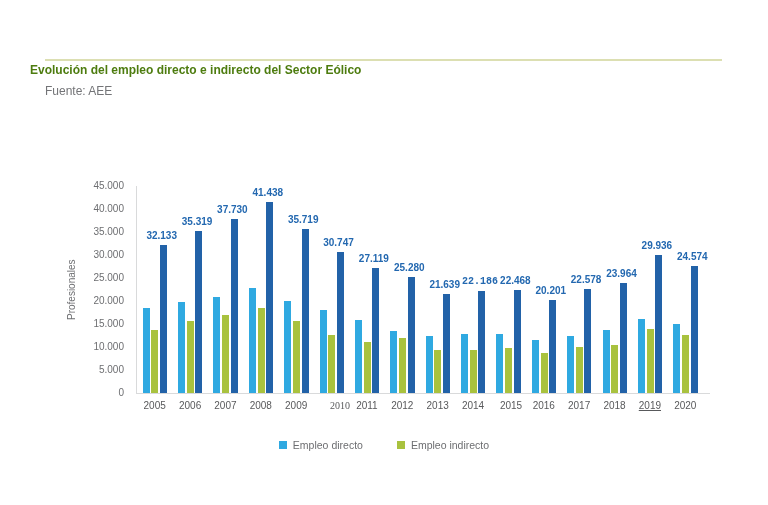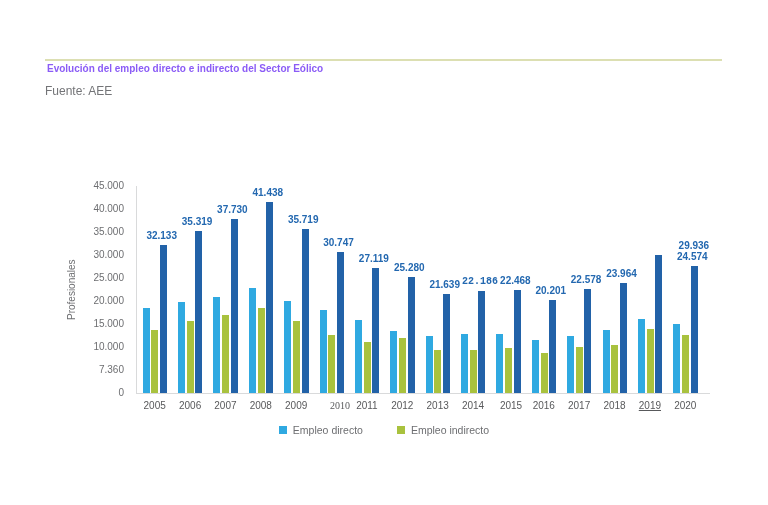--- a/index.html
+++ b/index.html
@@ -1,50 +1,50 @@
 <!DOCTYPE html>
 <html><head>
 <meta charset="utf-8">
 <style>
   html,body{margin:0;padding:0;background:#ffffff;}
   .page{position:relative;width:768px;height:505px;background:#ffffff;
         font-family:"Liberation Sans",sans-serif;overflow:hidden;}
   .top-rule{position:absolute;left:45px;top:59px;width:677px;height:2px;background:#dcdfb2;}
-  .chart-title{position:absolute;left:47px;top:63px;font-size:10px;font-weight:bold;color:#8b5cf6;}
+  .chart-title{position:absolute;left:30px;top:63px;font-size:12px;font-weight:bold;color:#4d7c0f;}
   .chart-source{position:absolute;left:45px;top:84px;font-size:12px;color:#737477;}
   .plot{position:absolute;left:140px;top:186px;width:570px;height:207px;}
   .axis-v{position:absolute;left:-4px;top:0;bottom:0;width:1px;background:#d9dadb;}
   .axis-h{position:absolute;left:-4px;right:0;bottom:-1px;height:1px;background:#d9dadb;}
   .y-axis{position:absolute;left:-60px;top:0;width:52px;height:207px;}
   .y-label{position:absolute;right:8px;font-size:10px;line-height:10px;color:#6d6e71;white-space:nowrap;}
   .y-title{position:absolute;left:-74px;top:0;height:207px;display:flex;align-items:center;justify-content:center;
            writing-mode:vertical-rl;transform:rotate(180deg);font-size:10px;color:#6d6e71;}
   .bar{position:absolute;bottom:0;}
   .total-label{position:absolute;transform:translateX(-50%);font-size:10px;font-weight:bold;
                color:#2368b0;white-space:nowrap;}
   .x-label{position:absolute;top:214px;transform:translateX(-50%);font-size:10px;color:#58595b;white-space:nowrap;}
-  .legend{position:absolute;left:0;top:424px;width:768px;display:flex;justify-content:center;
+  .legend{position:absolute;left:0;top:439px;width:768px;display:flex;justify-content:center;
           align-items:center;gap:34px;}
   .legend-item{display:flex;align-items:center;gap:6px;}
   .legend-swatch{width:8px;height:8px;display:inline-block;}
   .legend-text{font-size:10.5px;color:#6d6e71;white-space:nowrap;}
 </style>
 </head>
 <body>
 
 <div class="page">
   <div class="top-rule" style="background: rgb(220, 223, 178);"></div>
   <div class="chart-title">Evolución del empleo directo e indirecto del Sector Eólico</div>
   <div class="chart-source">Fuente: AEE</div>
 
   <div class="plot">
     <div class="y-title">Profesionales</div>
     <div class="y-axis">
         <div class="y-label" style="top: 202px;">0</div>
-        <div class="y-label" style="top: 179px;">7.360</div>
+        <div class="y-label" style="top: 179px;">5.000</div>
         <div class="y-label" style="top: 156px;">10.000</div>
         <div class="y-label" style="top: 133px;">15.000</div>
         <div class="y-label" style="top: 110px;">20.000</div>
         <div class="y-label" style="top: 87px;">25.000</div>
         <div class="y-label" style="top: 64px;">30.000</div>
         <div class="y-label" style="top: 41px;">35.000</div>
         <div class="y-label" style="top: 18px;">40.000</div>
         <div class="y-label" style="top: -5px;">45.000</div>
       </div>
     <div class="axis-v"></div>
@@ -115,21 +115,21 @@
       <div class="total-label" style="left: 446.1px; bottom: 107.9px;">22.578</div>
       <div class="x-label" style="left: 439.1px;">2017</div>
       <div class="bar" style="left: 462.5px; width: 7px; height: 62.6px; background: rgb(47, 169, 225);"></div>
       <div class="bar" style="left: 471.2px; width: 7px; height: 47.6px; background: rgb(169, 194, 62);"></div>
       <div class="bar" style="left: 479.8px; width: 7px; height: 110.2px; background: rgb(34, 98, 168);"></div>
       <div class="total-label" style="left: 481.5px; bottom: 114.2px;">23.964</div>
       <div class="x-label" style="left: 474.5px;">2018</div>
       <div class="bar" style="left: 497.9px; width: 7px; height: 73.6px; background: rgb(47, 169, 225);"></div>
       <div class="bar" style="left: 506.6px; width: 7px; height: 63.9px; background: rgb(169, 194, 62);"></div>
       <div class="bar" style="left: 515.2px; width: 7px; height: 137.7px; background: rgb(34, 98, 168);"></div>
-      <div class="total-label" style="left: 516.9px; bottom: 141.7px; margin-left: 37px;">29.936</div>
+      <div class="total-label" style="left: 516.9px; bottom: 141.7px;">29.936</div>
       <div class="x-label" style="left: 509.9px; text-decoration: underline;">2019</div>
       <div class="bar" style="left: 533.3px; width: 7px; height: 69.5px; background: rgb(47, 169, 225);"></div>
       <div class="bar" style="left: 542px; width: 7px; height: 57.7px; background: rgb(169, 194, 62);"></div>
       <div class="bar" style="left: 550.5px; width: 7px; height: 127.4px; background: rgb(34, 98, 168);"></div>
       <div class="total-label" style="left: 552.3px; bottom: 131.4px;">24.574</div>
       <div class="x-label" style="left: 545.3px;">2020</div>
     </div>
 
   <div class="legend">
     <div class="legend-item">

